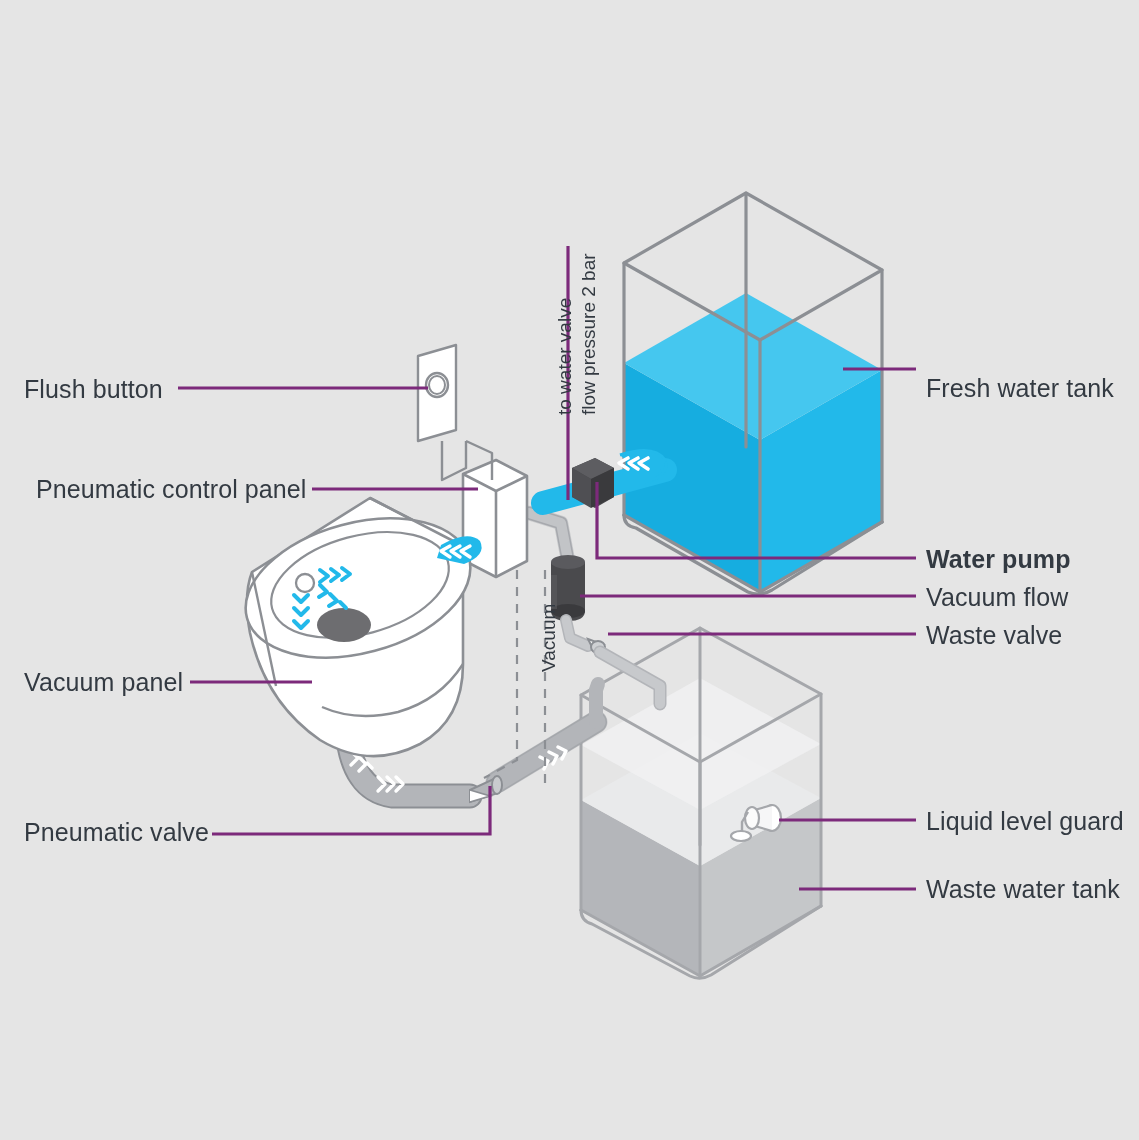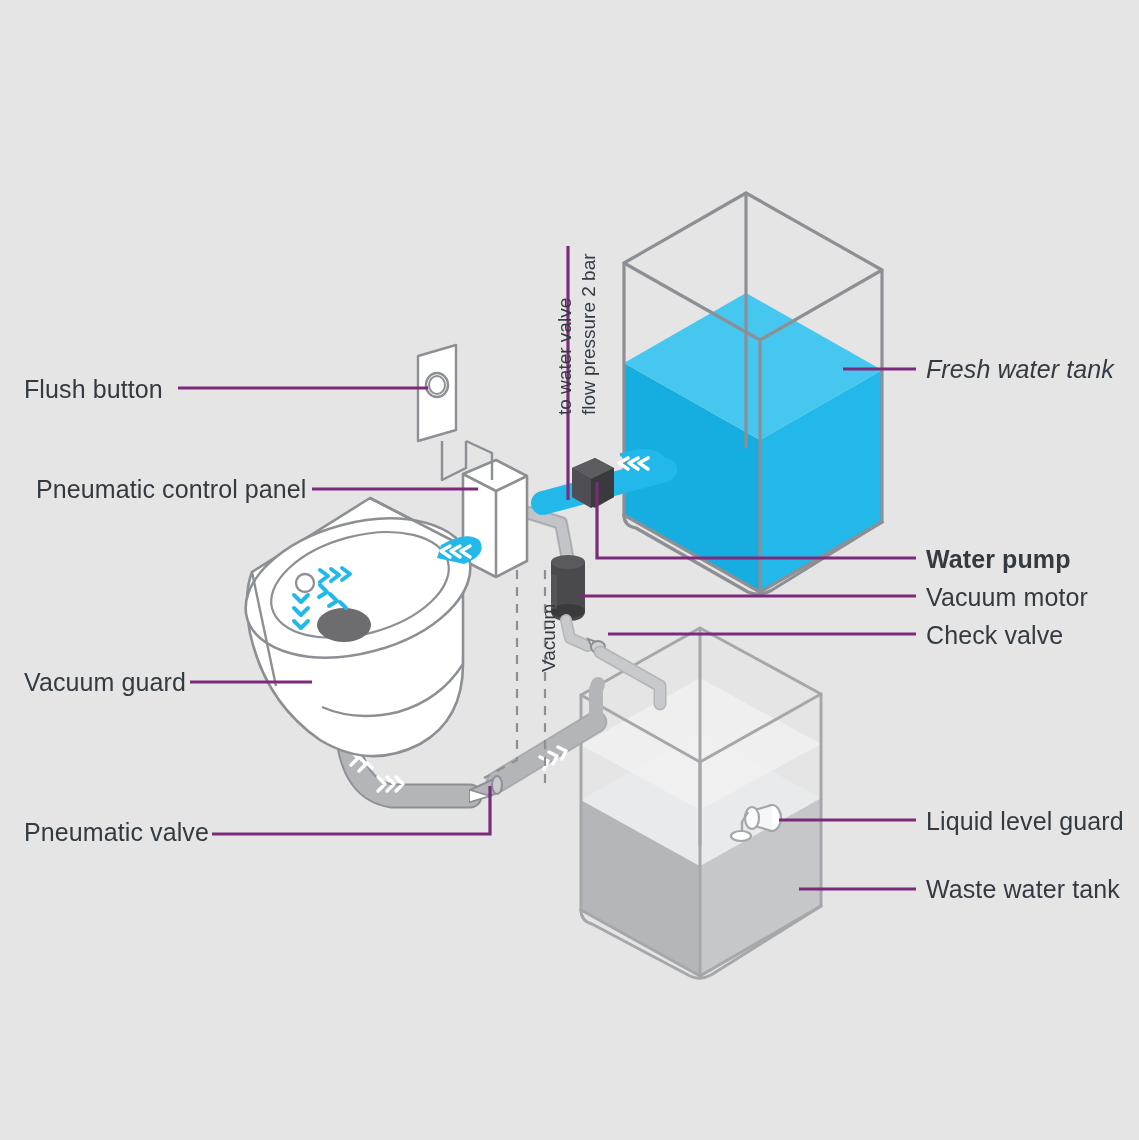--- a/index.html
+++ b/index.html
@@ -255,27 +255,27 @@
 
       <line x1="799" y1="889" x2="916" y2="889"></line>
 
       <line x1="568" y1="246" x2="568" y2="500"></line>
     </g>
 
   </svg>
 
   <div class="lbl lbl-left" style="left:24px; top:375px;">Flush button</div>
   <div class="lbl lbl-left" style="left:36px; top:475px;">Pneumatic control panel</div>
-  <div class="lbl lbl-left" style="left:24px; top:668px;">Vacuum guard</div>
+  <div class="lbl lbl-left" style="left:24px; top:668px;">Vacuum panel</div>
   <div class="lbl lbl-left" style="left:24px; top:818px;">Pneumatic valve</div>
 
-  <div class="lbl lbl-right" style="left:926px; top:355px;font-style:italic;">Fresh water tank</div>
+  <div class="lbl lbl-right" style="left:926px; top:374px;">Fresh water tank</div>
   <div class="lbl lbl-right" style="left:926px; top:545px;font-weight:bold;">Water pump</div>
-  <div class="lbl lbl-right" style="left:926px; top:583px;">Vacuum motor</div>
-  <div class="lbl lbl-right" style="left:926px; top:621px;">Check valve</div>
+  <div class="lbl lbl-right" style="left:926px; top:583px;">Vacuum flow</div>
+  <div class="lbl lbl-right" style="left:926px; top:621px;">Waste valve</div>
   <div class="lbl lbl-right" style="left:926px; top:875px;">Waste water tank</div>
   <div class="lbl lbl-right" style="left:926px; top:807px;">Liquid level guard</div>
 
   <div class="vlabel" style="left:554px; top:415px;">to water valve</div>
   <div class="vlabel" style="left:578px; top:415px;">flow pressure 2 bar</div>
   <div class="vlabel" style="left:538px; top:672px;">Vacuum</div>
 
 </div>
 
 </body></html>

